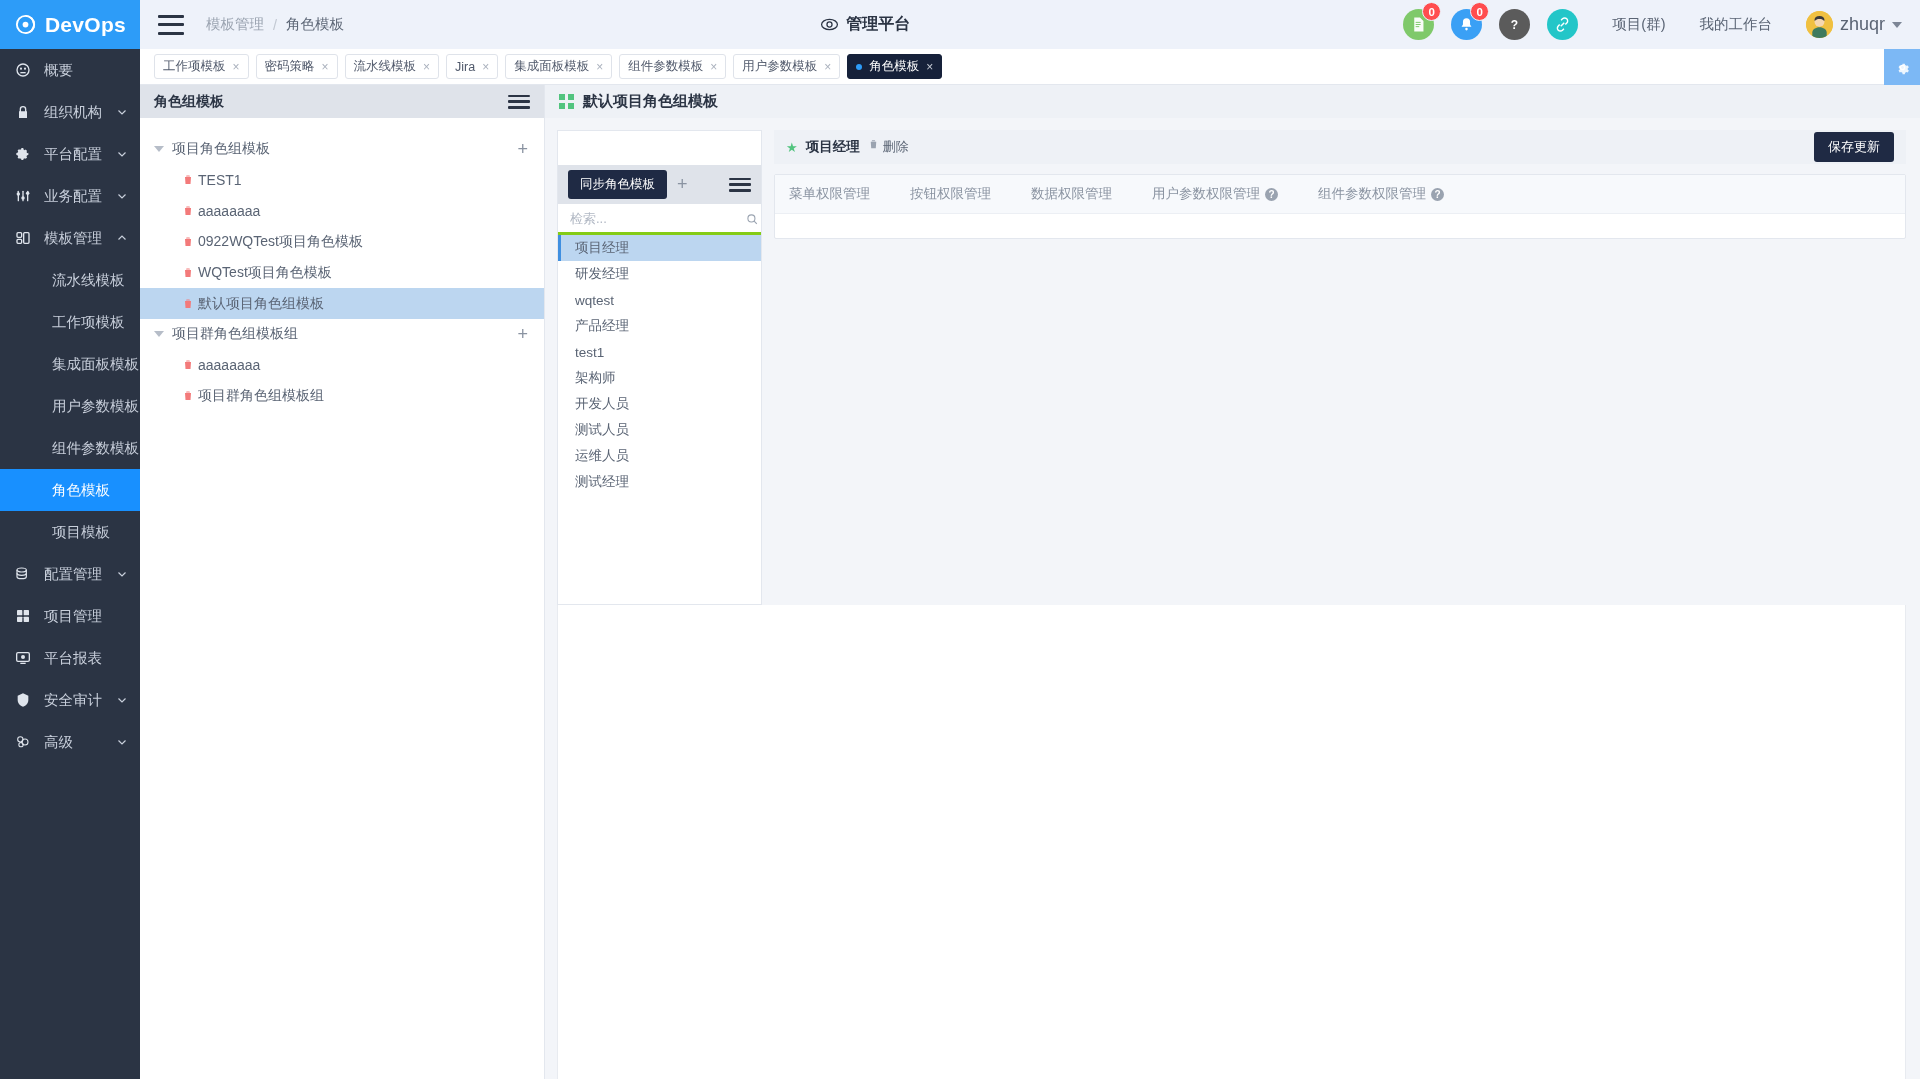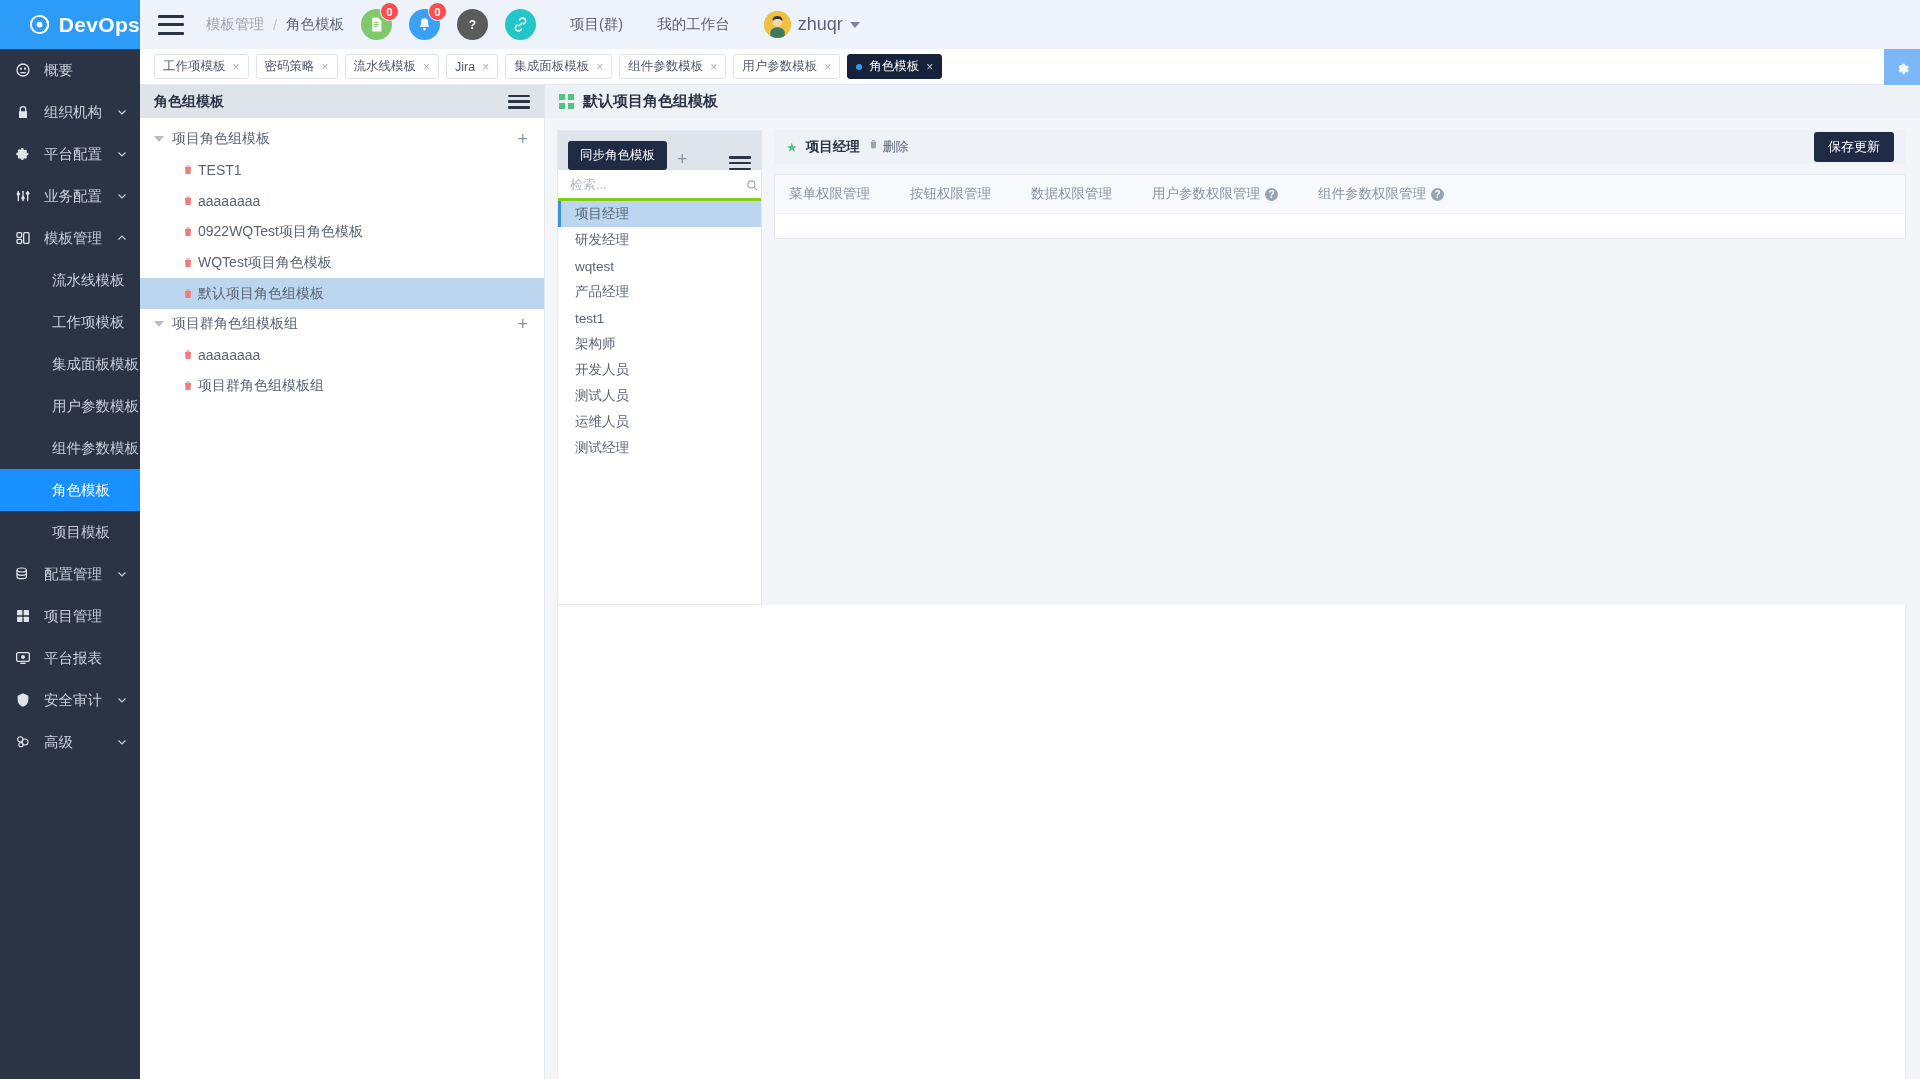--- a/index.html
+++ b/index.html
@@ -7,21 +7,21 @@
     width: 1920px; height: 1079px;
     font-family: "Liberation Sans", "DejaVu Sans", sans-serif;
     background: #ffffff; overflow: hidden;
   }
   body { display: flex; flex-direction: column; }
 
   
   .topbar { height: 49px; display: flex; align-items: stretch; flex: 0 0 49px; background: #eef2fa; }
   .brand {
     width: 140px; background: #2d9cf8; color: #fff;
-    display: flex; align-items: center; justify-content: flex-end; gap: 8px;
+    display: flex; align-items: center; justify-content: center; gap: 8px;
   }
   .brand-logo { width: 23px; height: 23px; }
   .brand-text { font-size: 21px; font-weight: bold; letter-spacing: .3px; }
   .topbar-right { flex: 1; display: flex; align-items: center; padding: 0 18px 0 18px; background:#eef2fa;}
   .hamburger { width: 26px; height: 20px; display:flex; flex-direction:column; justify-content:space-between; cursor:pointer; margin-right: 22px;}
   .hamburger span { display:block; height: 3px; background:#2b3444; border-radius:1px; }
   .crumb { font-size: 14.5px; color: #9aa3b0; }
   .crumb.sep { margin: 0 9px; color:#c2c8d2; }
   .crumb.cur { color:#5a6474; }
   .center-title { flex:1; display:flex; align-items:center; justify-content:center; gap:7px; font-size:16px; color:#2b3444; font-weight:bold;}
@@ -78,41 +78,41 @@
 
   
   .cols { flex:1; display:flex; min-height:0; }
 
   
   .col1 { width:405px; flex:0 0 405px; background:#fff; display:flex; flex-direction:column; border-right:1px solid #e3e7ee;}
   .col-head { height:33px; flex:0 0 33px; background:#dfe3ea; display:flex; align-items:center; padding:0 14px; }
   .col-head .ch-title { font-size:14px; font-weight:bold; color:#2b3444; flex:1;font-family:Liberation Serif, serif; }
   .mini-burger { width:22px;height:14px;display:flex;flex-direction:column;justify-content:space-between;cursor:pointer;}
   .mini-burger span { display:block;height:2.5px;background:#2b3444;border-radius:1px;}
-  .tree { padding-top:6px; overflow:auto; flex:1; }
+  .tree { padding-top:16px; overflow:auto; flex:1; }
   .tree-group { display:flex; align-items:center; height:30px; padding:0 16px 0 14px; font-size:14px; color:#5a6474; cursor:pointer;}
   .tri { width:0;height:0;border-left:5px solid transparent;border-right:5px solid transparent;border-top:6px solid #b6bdc8; margin-right:8px;}
   .tree-group .gname { flex:1; }
   .plus { font-size:18px; color:#8a93a1; line-height:1; cursor:pointer;}
   .tree-node { display:flex; align-items:center; height:31px; padding-left:42px; font-size:14px; color:#5a6474; cursor:pointer; }
   .tree-node.sel { background:#bcd6f0; }
   .trash { width:12px;height:13px; margin-right:4px; flex:0 0 12px;}
   .trash svg { width:12px;height:13px; fill:#f37a7a; }
 
   
   .col2 { flex:1; display:flex; flex-direction:column; min-width:0; }
   .col2head { height:33px; flex:0 0 33px; background:#eef1f6; display:flex;align-items:center;gap:9px; padding:0 14px; }
   .grid-ico { display:grid; grid-template-columns:6px 6px; grid-template-rows:6px 6px; gap:3px; }
   .grid-ico i { display:block; background:#52c47f; }
   .col2head .t { font-size:15px; font-weight:bold; color:#2b3444;}
   .col2body { flex:1; display:flex; min-height:0; padding:12px 14px 0 12px; gap:12px; }
 
   
   .rolepanel { width:205px; flex:0 0 205px; background:#fff; border:1px solid #e3e7ee; display:flex;flex-direction:column; }
-  .rp-top { height:39px; flex:0 0 39px; background:#dfe3ea; display:flex; align-items:flex-end; padding:0 10px; gap:10px;}
+  .rp-top { height:39px; flex:0 0 39px; background:#dfe3ea; display:flex; align-items:center; padding:0 10px; gap:10px;margin-top:34px;}
   .sync-btn { background:#1f2a44; color:#fff; font-size:12.5px; padding:6px 12px; border-radius:3px; cursor:pointer; white-space:nowrap;}
   .rp-plus { font-size:18px; color:#8a93a1; cursor:pointer; flex:1;}
   .rp-search { height:31px; flex:0 0 31px; display:flex;align-items:center; padding:0 12px; border-bottom:3px solid #84cc16; }
   .rp-search input { border:none; outline:none; flex:1; font-size:13px; color:#2b3444; background:transparent; font-family:inherit;}
   .rp-search input::placeholder { color:#b0b7c3; }
   .srch-ico { width:13px;height:13px;}
   .srch-ico svg { width:13px;height:13px; stroke:#9aa3b0; fill:none; stroke-width:2;}
   .rolelist { flex:1; overflow:auto; }
   .roleitem { height:26px; display:flex; align-items:center; padding-left:17px; font-size:13.5px; color:#5a6474; cursor:pointer; position:relative;}
   .roleitem.sel { background:#bcd6f0; }
@@ -151,20 +151,27 @@
   <div class="topbar-right">
     <div class="hamburger">
         <span></span>
         <span></span>
         <span></span>
       </div>
     <span class="crumb">模板管理</span>
     <span class="crumb sep">/</span>
     <span class="crumb cur">角色模板</span>
 
+    <div class="center-title">
+      <svg class="eye-icon" viewBox="0 0 24 24">
+        <ellipse cx="12" cy="12" rx="10" ry="6.5" fill="none" stroke="#2b3444" stroke-width="1.6"></ellipse>
+        <circle cx="12" cy="12" r="3.2" fill="none" stroke="#2b3444" stroke-width="1.6"></circle>
+      </svg>
+      <span>管理平台</span>
+    </div>
 
     <div class="icon-circle ic-green">
       <svg viewBox="0 0 24 24" fill="#fff">
           <path d="M6 2h8l5 5v15H6z" opacity=".95"></path>
           <path d="M8 9h7M8 12h7M8 15h5" stroke="#7fc96a" stroke-width="1.4"></path>
         </svg>
       <span class="badge">0</span>
     </div>
     <div class="icon-circle ic-blue">
       <svg viewBox="0 0 24 24" fill="#fff">

